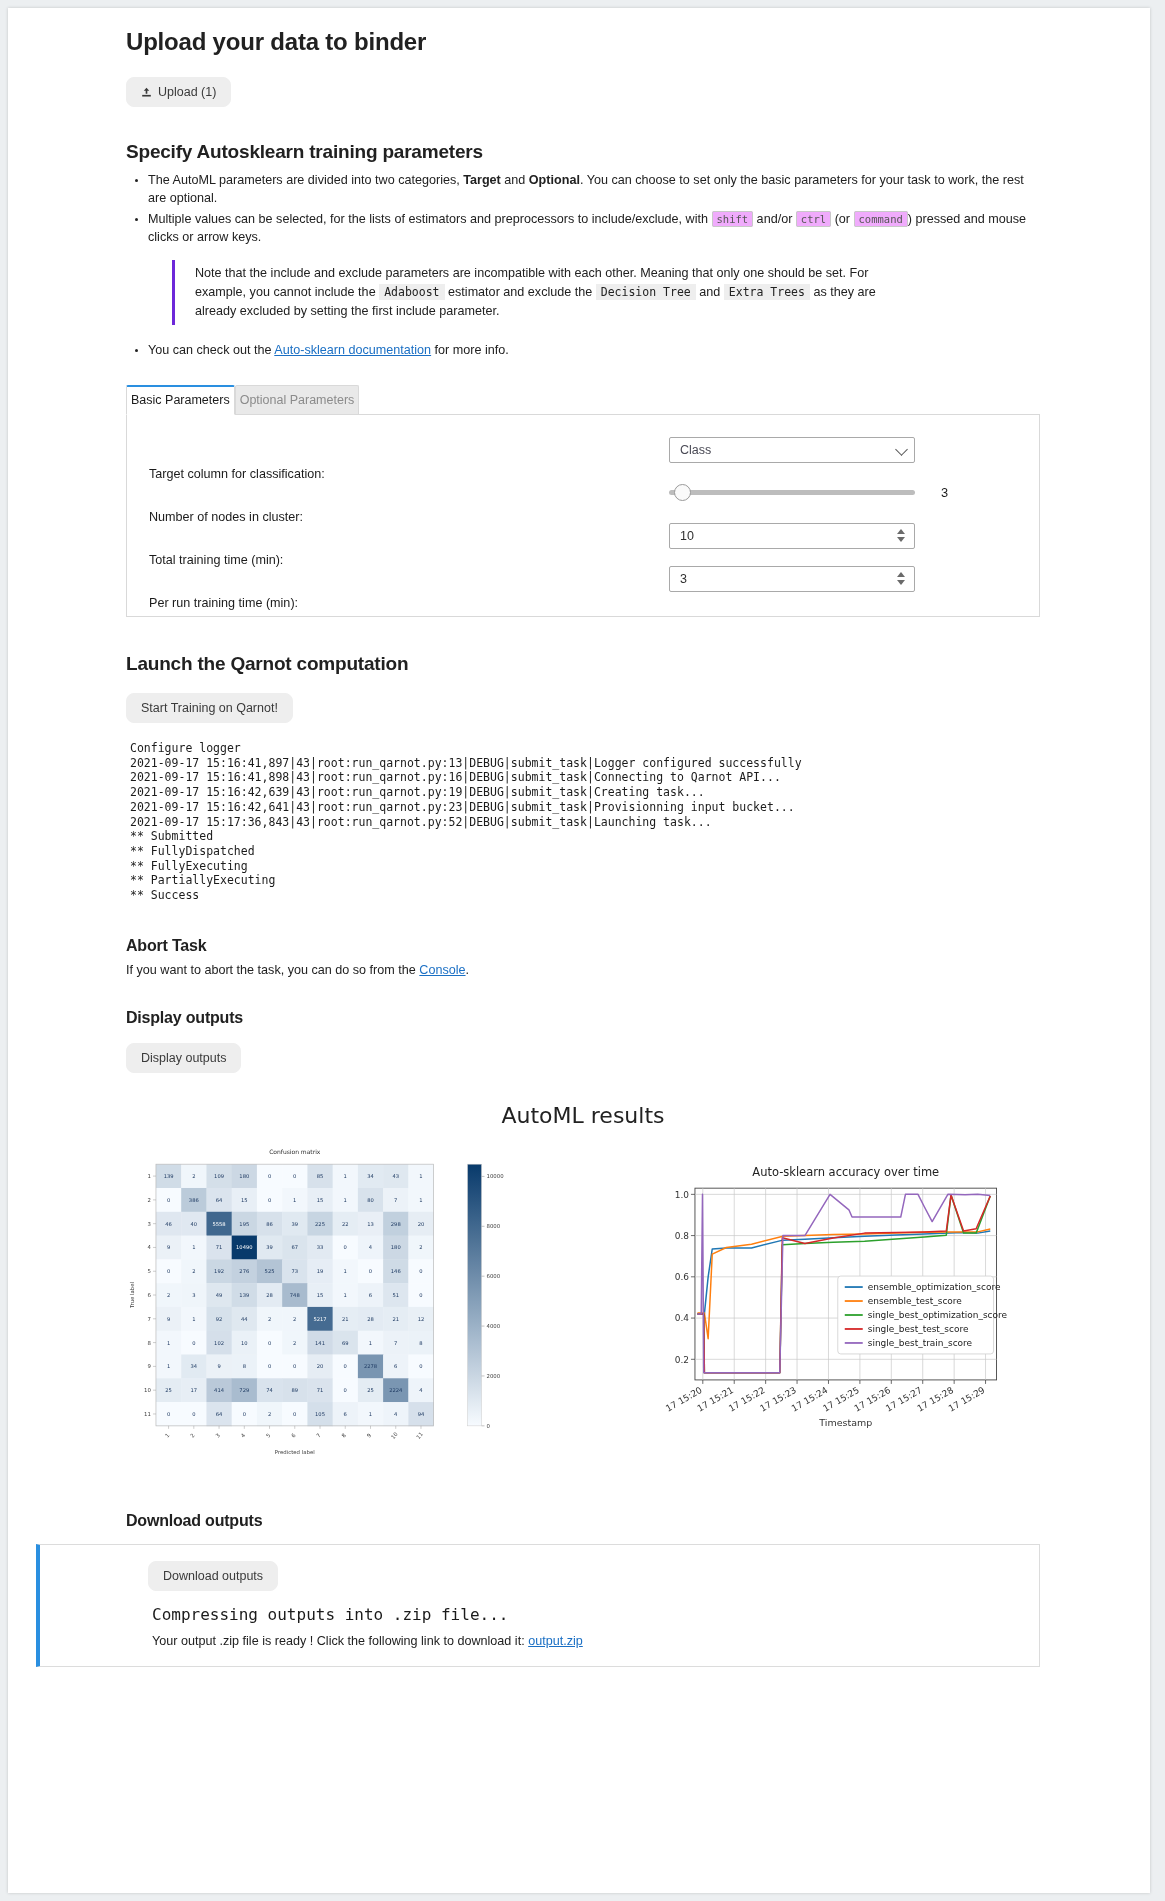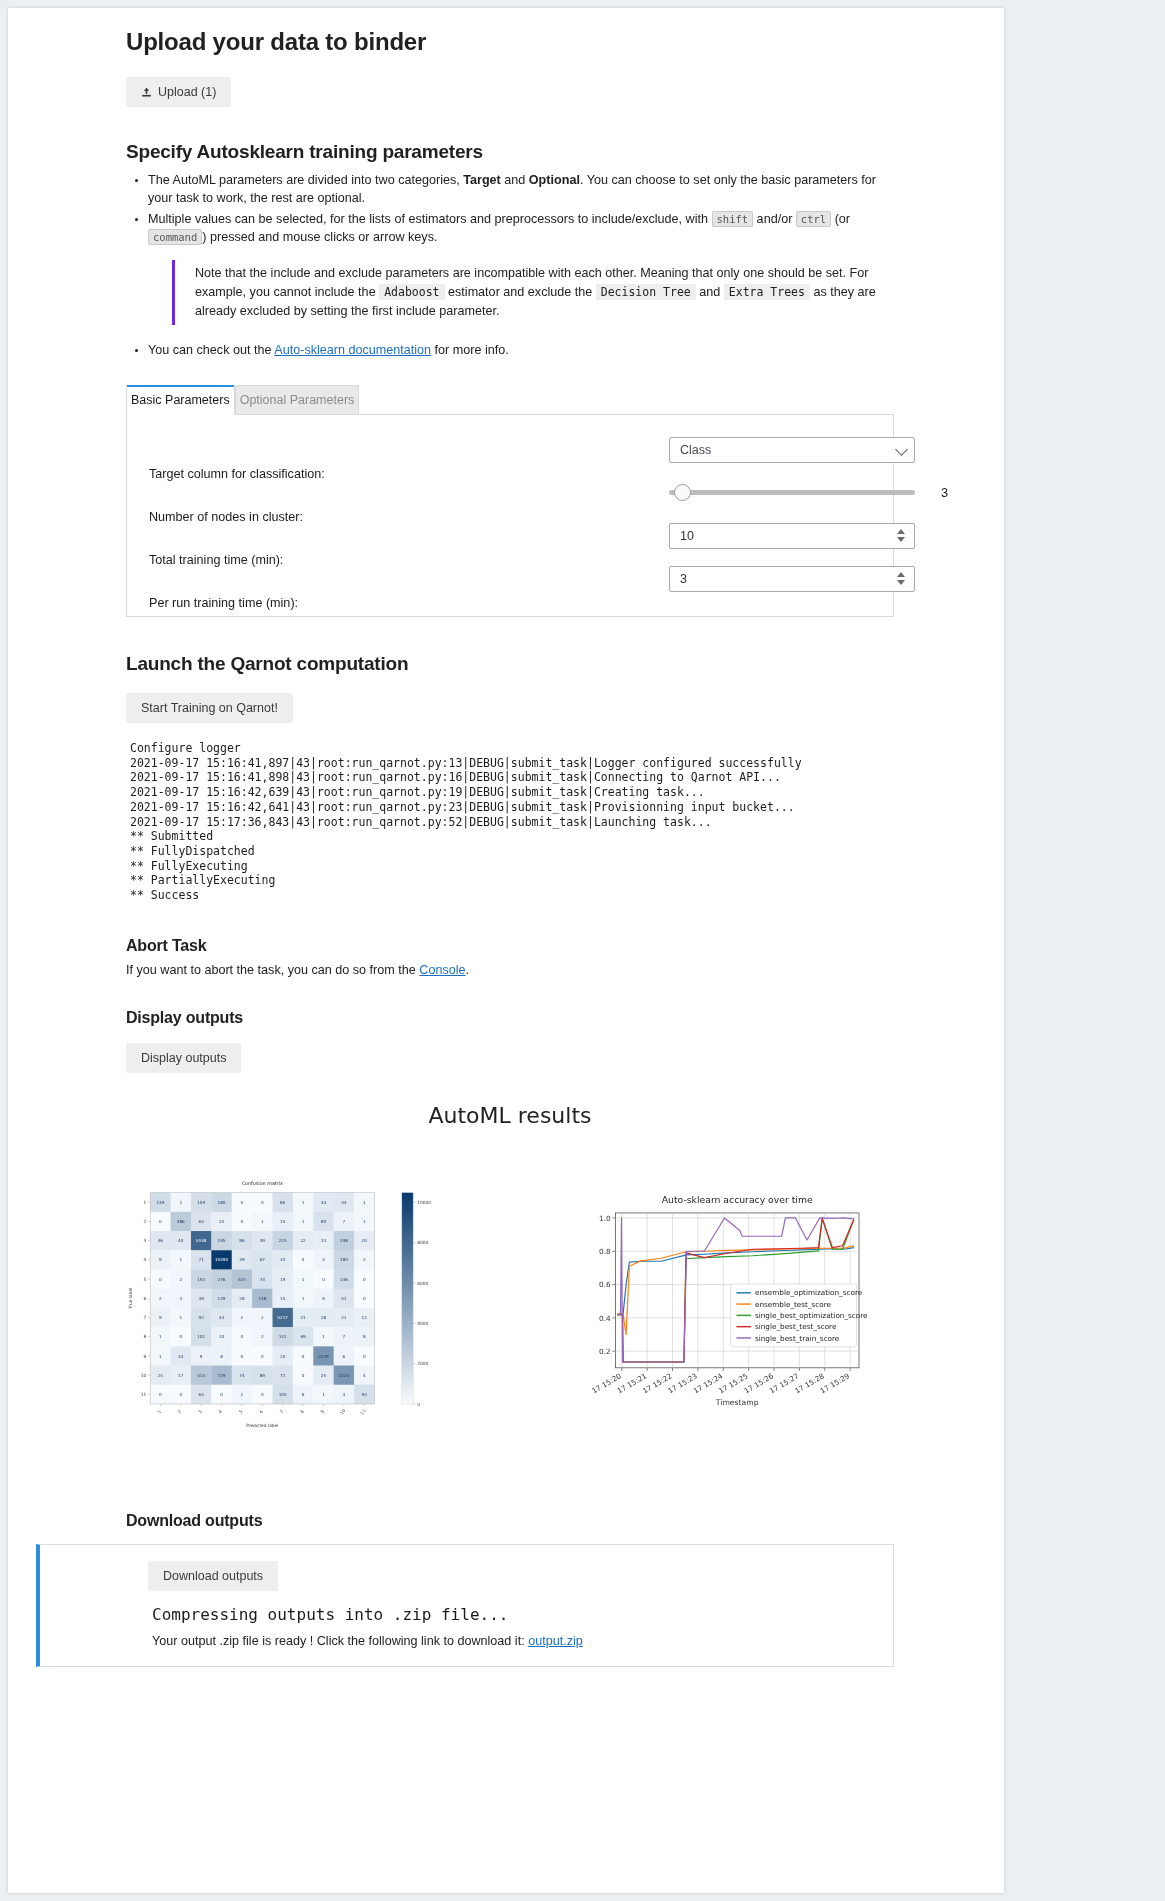--- a/index.html
+++ b/index.html
@@ -5,53 +5,53 @@
   html,body{margin:0;padding:0;}
   body{
     width:1165px;height:1901px;
     background:#eceff1;
     font-family:"Liberation Sans", sans-serif;
     font-size:13px;
     color:#212121;
     overflow:hidden;
   }
   .page{
-    position:absolute;left:8px;top:8px;width:996px;height:1885px;
+    position:absolute;left:8px;top:8px;width:1142px;height:1885px;
     background:#ffffff;
     box-shadow:0 0 3px rgba(0,0,0,.18);
     overflow:hidden;
   }
   .inner{padding:0 110px 0 118px;}
 
   h1.title{
     font-size:24px;font-weight:bold;margin:20px 0 0 0;letter-spacing:-.2px;
   }
   h2.sect{
     font-size:19px;font-weight:bold;margin:0;letter-spacing:-.2px;
   }
   h3.sub{
     font-size:16px;font-weight:bold;margin:0;letter-spacing:-.2px;
   }
 
   .btn{
     display:inline-flex;align-items:center;gap:6px;
     background:#eeeeee;border:1px solid #eeeeee;
     color:#3a3a3a;font-size:12.5px;
-    padding:7px 14px;border-radius:2px;cursor:pointer;
+    padding:7px 14px;border-radius:8px;cursor:pointer;
     font-family:"Liberation Sans", sans-serif;
   }
 
   ul.bullets{margin:8px 0 0 0;padding-left:22px;}
   ul.bullets li{margin:0 0 2px 0;line-height:1.45;font-size:12.6px;}
   ul.bullets li::marker{font-size:10px;}
   b{font-weight:bold;}
   code.kbd{
     font-family:"DejaVu Sans Mono", monospace;font-size:10.5px;
     border:1px solid #c9c9c9;border-radius:2px;padding:1px 4px;color:#555;
-    background:#e5e5e5;white-space:nowrap;
+    background:#f0abfc;white-space:nowrap;
   }
   code.lit{
     font-family:"DejaVu Sans Mono", monospace;font-size:11.5px;
     background:#eeeeee;padding:1px 5px;color:#222;white-space:nowrap;
   }
   a{color:#1a6fc4;}
   .note{
     border-left:3px solid #6d28d9;
     margin:14px 0 0 46px;padding:4px 0 4px 20px;
     line-height:1.5;font-size:12.6px;max-width:690px;

